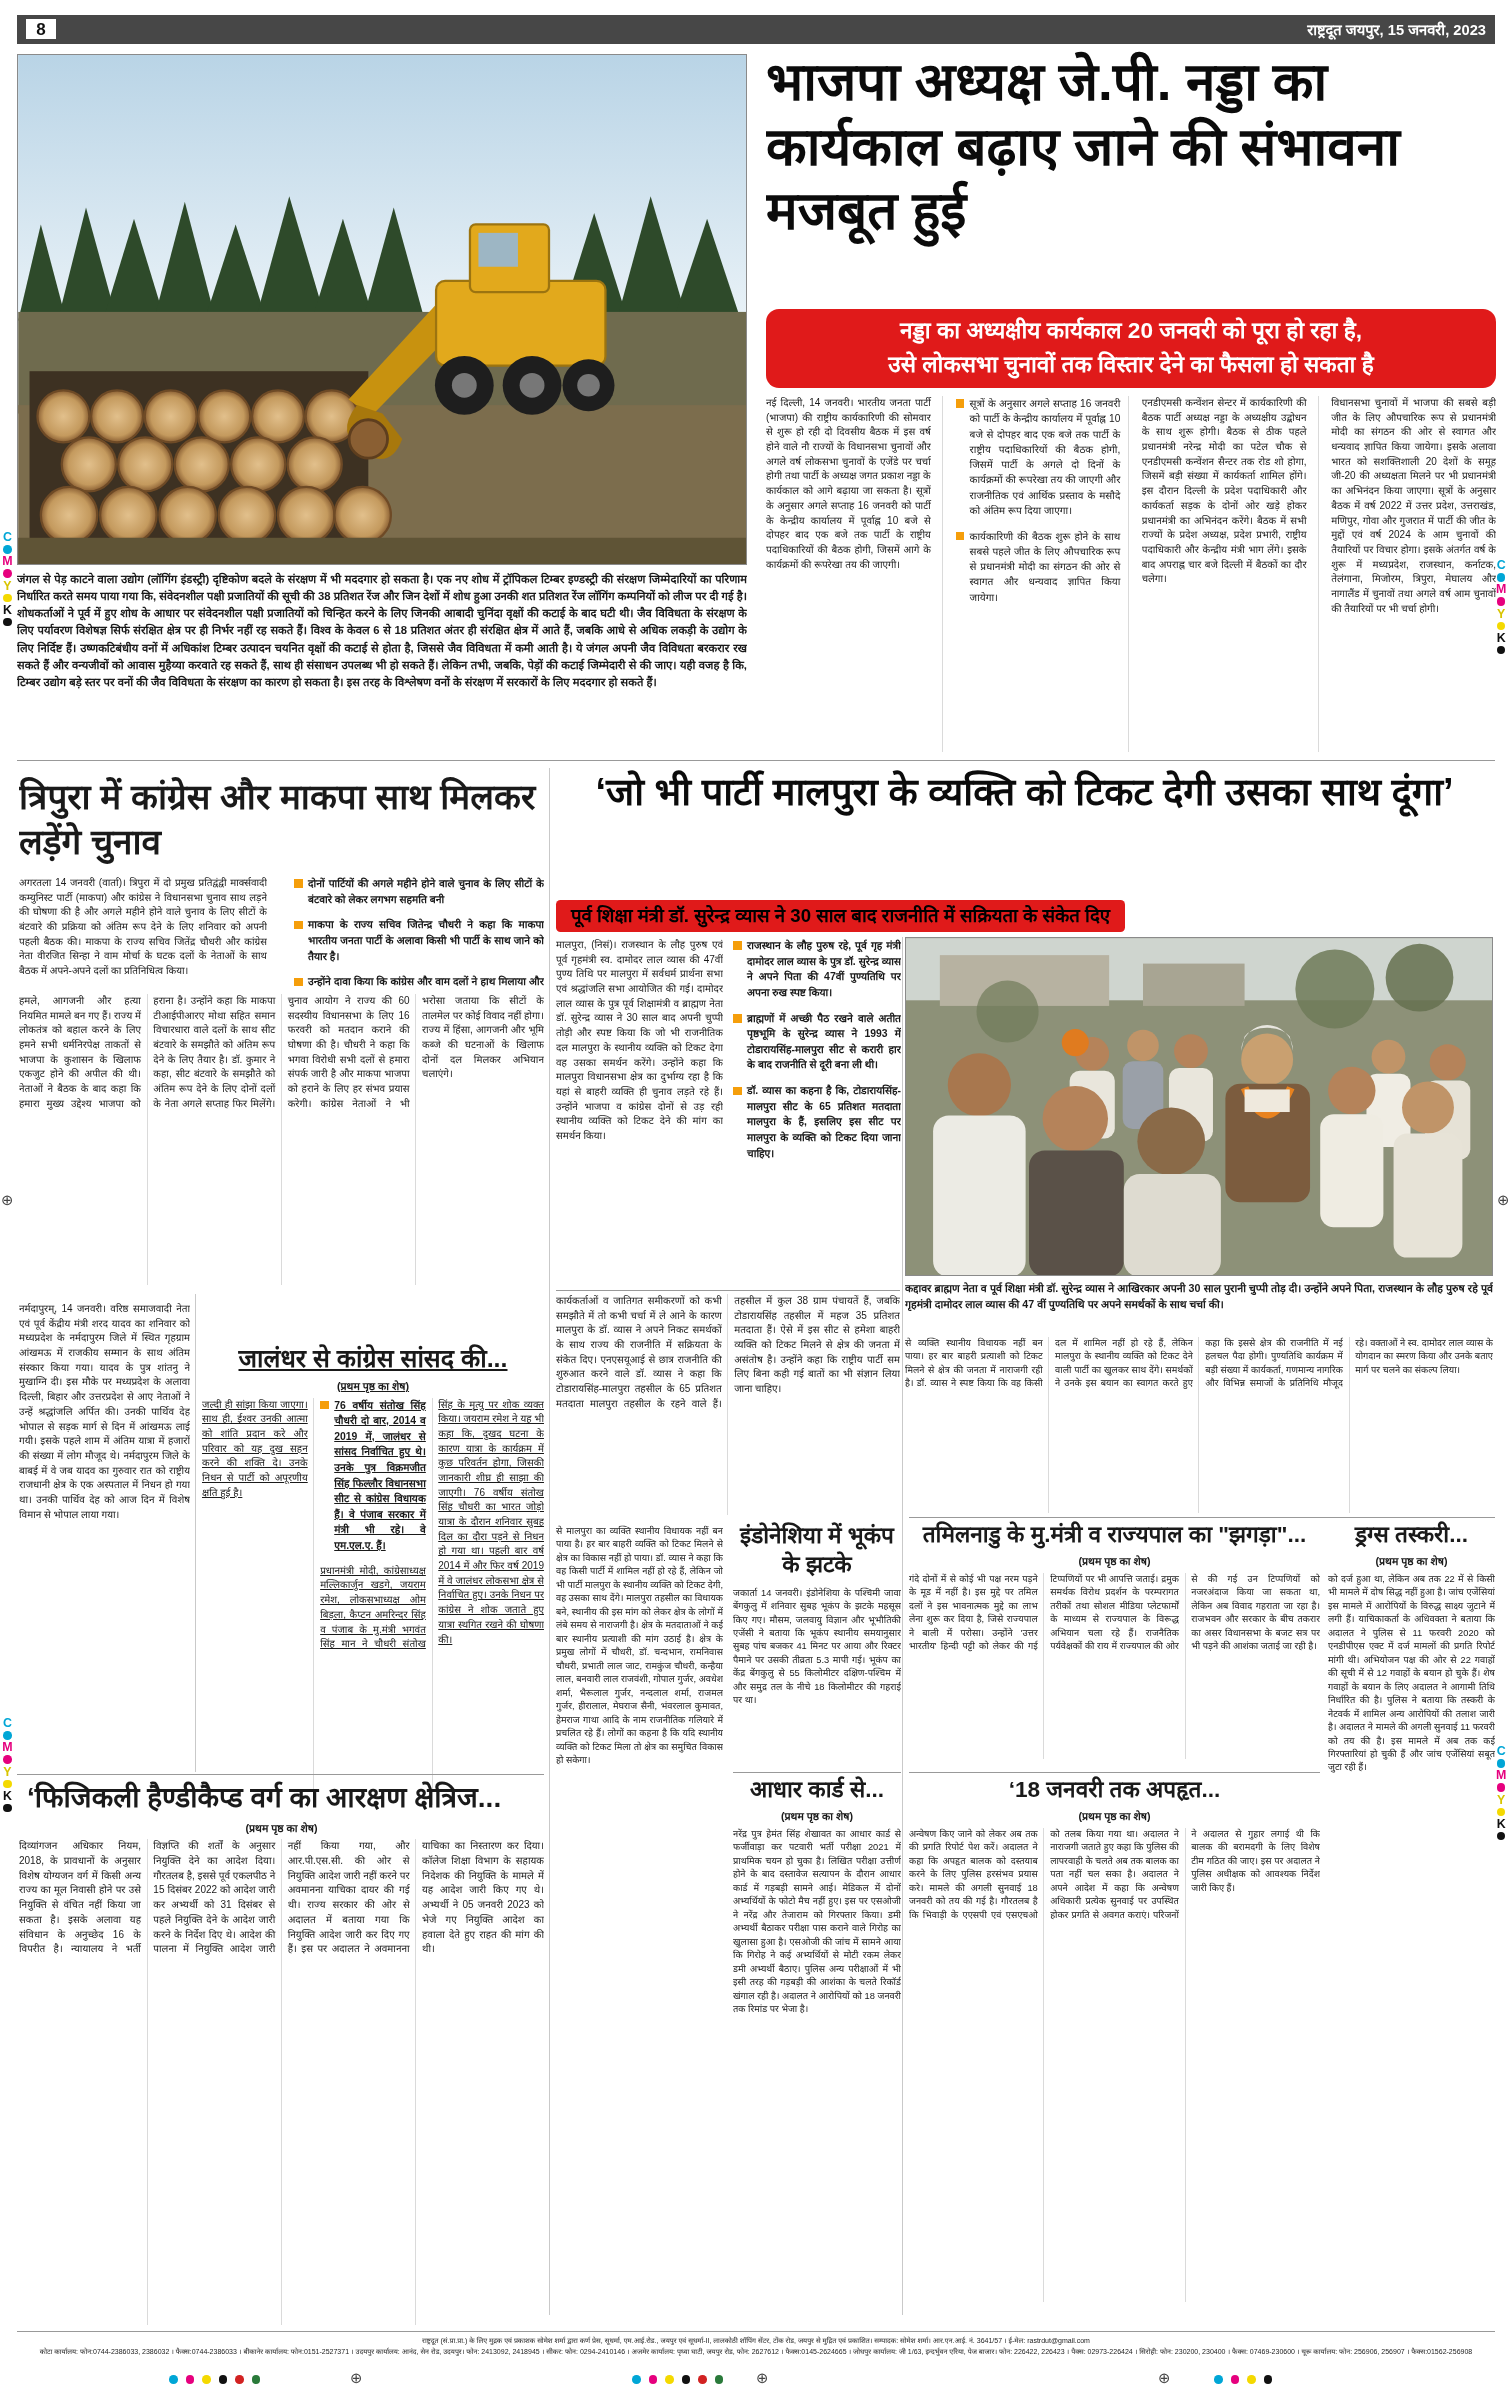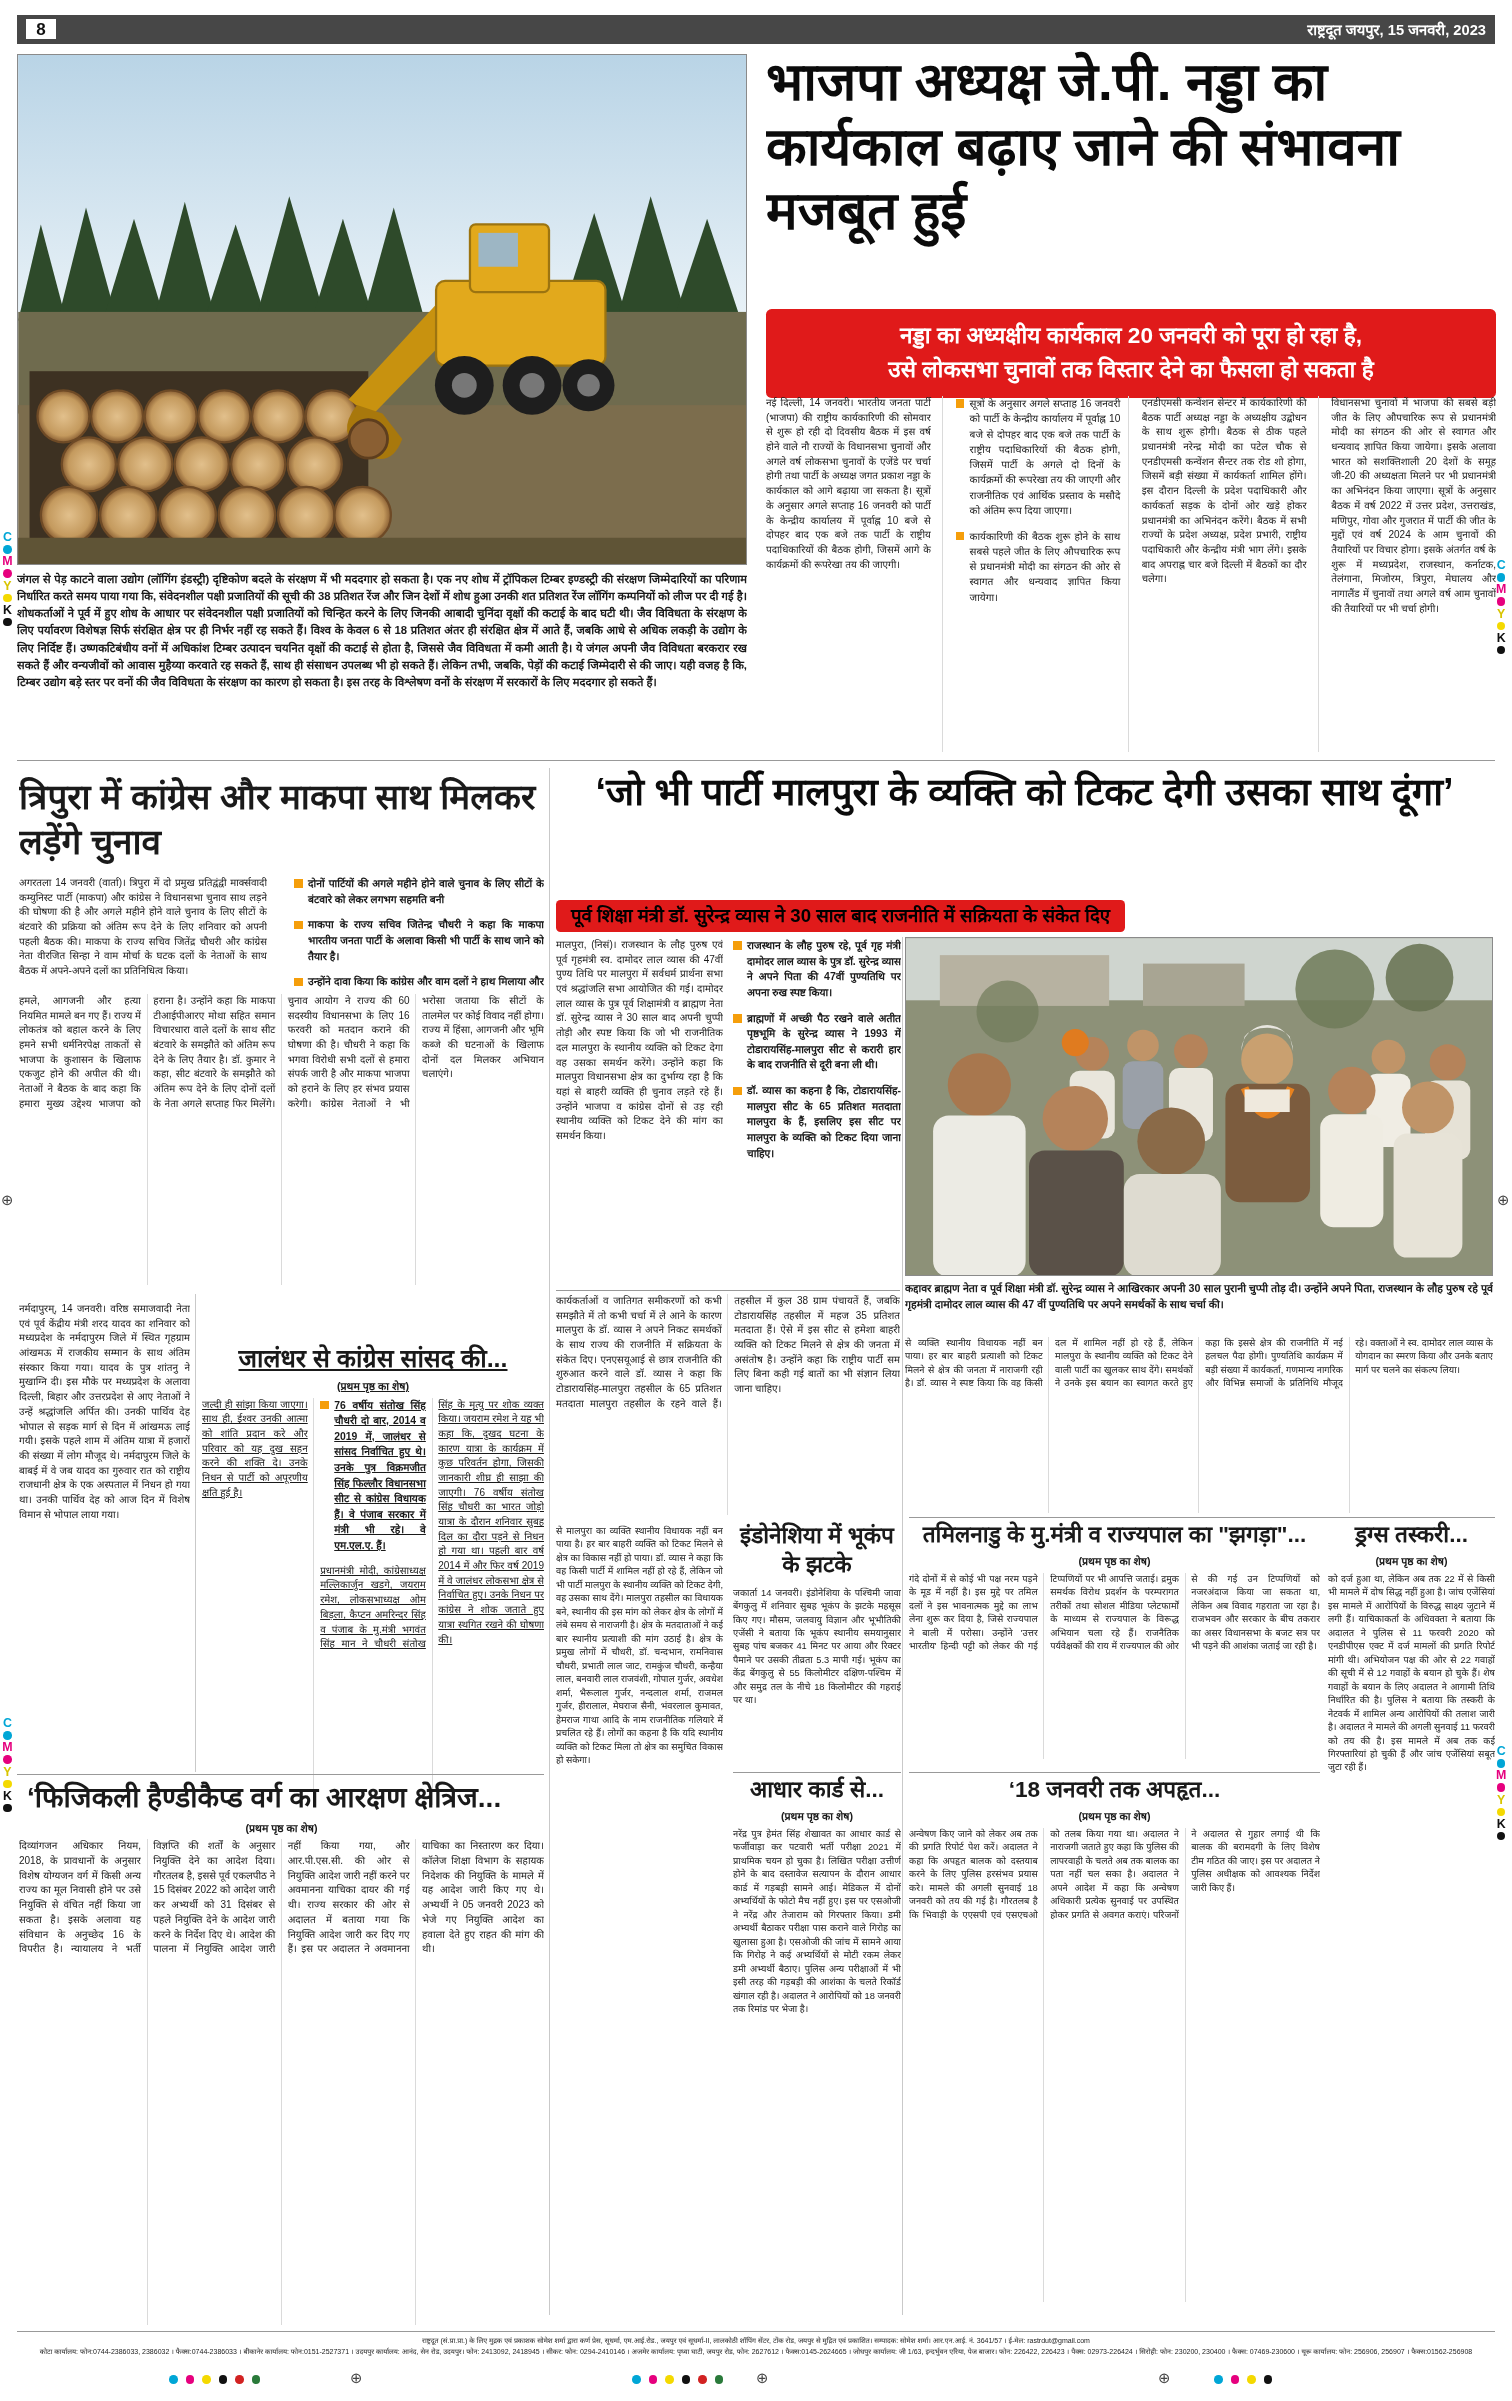--- a/index.html
+++ b/index.html
@@ -123,21 +123,21 @@
         <circle cx="1010" cy="585" r="20" fill="#777"></circle>
     </g>
     <rect x="0" y="855" width="1292" height="50" fill="#5f5436"></rect>
   </svg>
 </div>
 
 <div class="abs caption" style="left:17px;top:571px;width:730px;height:182px;">जंगल से पेड़ काटने वाला उद्योग (लॉगिंग इंडस्ट्री) दृष्टिकोण बदले के संरक्षण में भी मददगार हो सकता है। एक नए शोध में ट्रॉपिकल टिम्बर इण्डस्ट्री की संरक्षण जिम्मेदारियों का परिणाम निर्धारित करते समय पाया गया कि, संवेदनशील पक्षी प्रजातियों की सूची की 38 प्रतिशत रेंज और जिन देशों में शोध हुआ उनकी शत प्रतिशत रेंज लॉगिंग कम्पनियों को लीज पर दी गई है। शोधकर्ताओं ने पूर्व में हुए शोध के आधार पर संवेदनशील पक्षी प्रजातियों को चिन्हित करने के लिए जिनकी आबादी चुनिंदा वृक्षों की कटाई के बाद घटी थी। जैव विविधता के संरक्षण के लिए पर्यावरण विशेषज्ञ सिर्फ संरक्षित क्षेत्र पर ही निर्भर नहीं रह सकते हैं। विश्व के केवल 6 से 18 प्रतिशत अंतर ही संरक्षित क्षेत्र में आते हैं, जबकि आधे से अधिक लकड़ी के उद्योग के लिए निर्दिष्ट हैं। उष्णकटिबंधीय वनों में अधिकांश टिम्बर उत्पादन चयनित वृक्षों की कटाई से होता है, जिससे जैव विविधता में कमी आती है। ये जंगल अपनी जैव विविधता बरकरार रख सकते हैं और वन्यजीवों को आवास मुहैय्या करवाते रह सकते हैं, साथ ही संसाधन उपलब्ध भी हो सकते हैं। लेकिन तभी, जबकि, पेड़ों की कटाई जिम्मेदारी से की जाए। यही वजह है कि, टिम्बर उद्योग बड़े स्तर पर वनों की जैव विविधता के संरक्षण का कारण हो सकता है। इस तरह के विश्लेषण वनों के संरक्षण में सरकारों के लिए मददगार हो सकते हैं।</div>
 
 <h1 class="abs h-lead" style="left:766px;top:50px;width:730px;height:254px;overflow:hidden;">भाजपा अध्यक्ष जे.पी. नड्डा का कार्यकाल बढ़ाए जाने की संभावना मजबूत हुई</h1>
 
-<div class="abs redbox" style="left:766px;top:309px;width:730px;height:89px;">
+<div class="abs redbox" style="left:766px;top:309px;width:730px;height:79px;border-radius:13px;">
   <span class="l">नड्डा का अध्यक्षीय कार्यकाल 20 जनवरी को पूरा हो रहा है,</span>
   <span class="l">उसे लोकसभा चुनावों तक विस्तार देने का फैसला हो सकता है</span>
 </div>
 
 <div class="abs" style="left:766px;top:396px;width:730px;height:356px;display:flex;gap:12.4px;">
   <div class="bt" style="flex:1;border-right:0.6px solid #dadada;padding-right:11.3px;">नई दिल्ली, 14 जनवरी। भारतीय जनता पार्टी (भाजपा) की राष्ट्रीय कार्यकारिणी की सोमवार से शुरू हो रही दो दिवसीय बैठक में इस वर्ष होने वाले नौ राज्यों के विधानसभा चुनावों और अगले वर्ष लोकसभा चुनावों के एजेंडे पर चर्चा होगी तथा पार्टी के अध्यक्ष जगत प्रकाश नड्डा के कार्यकाल को आगे बढ़ाया जा सकता है। सूत्रों के अनुसार अगले सप्ताह 16 जनवरी को पार्टी के केन्द्रीय कार्यालय में पूर्वाह्न 10 बजे से दोपहर बाद एक बजे तक पार्टी के राष्ट्रीय पदाधिकारियों की बैठक होगी, जिसमें आगे के कार्यक्रमों की रूपरेखा तय की जाएगी।</div>
   <div style="flex:1;border-right:0.6px solid #dadada;padding-right:8px;overflow:hidden;">
     <div class="bullet">
       <span class="sq"></span>
       <p>सूत्रों के अनुसार अगले सप्ताह 16 जनवरी को पार्टी के केन्द्रीय कार्यालय में पूर्वाह्न 10 बजे से दोपहर बाद एक बजे तक पार्टी के राष्ट्रीय पदाधिकारियों की बैठक होगी, जिसमें पार्टी के अगले दो दिनों के कार्यक्रमों की रूपरेखा तय की जाएगी और राजनीतिक एवं आर्थिक प्रस्ताव के मसौदे को अंतिम रूप दिया जाएगा।</p>

